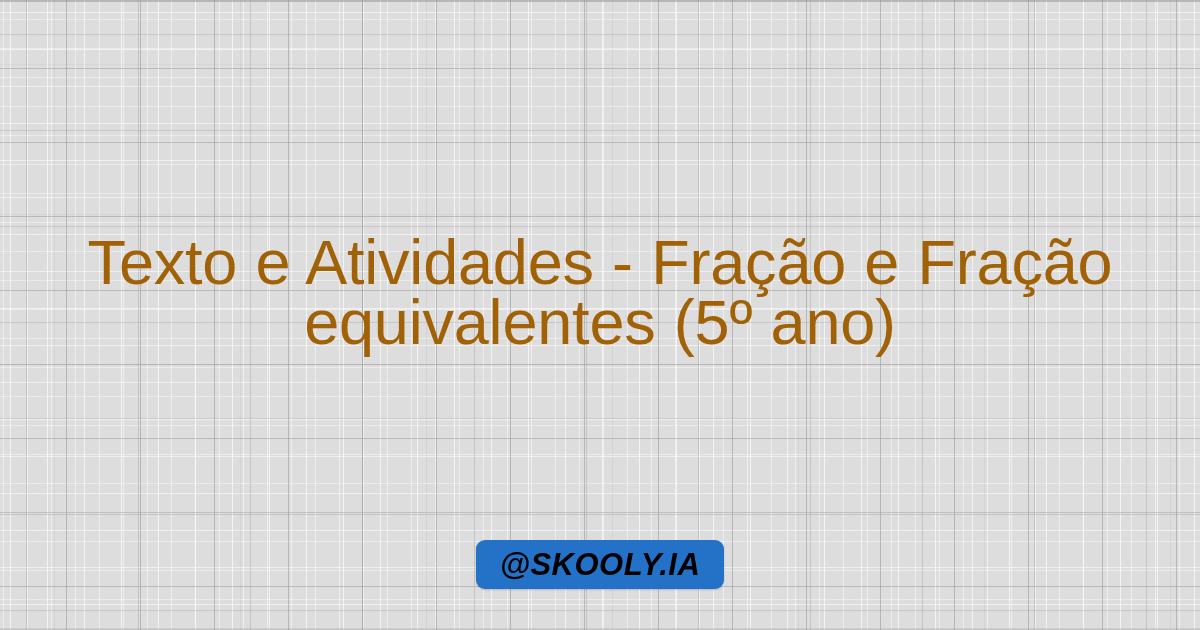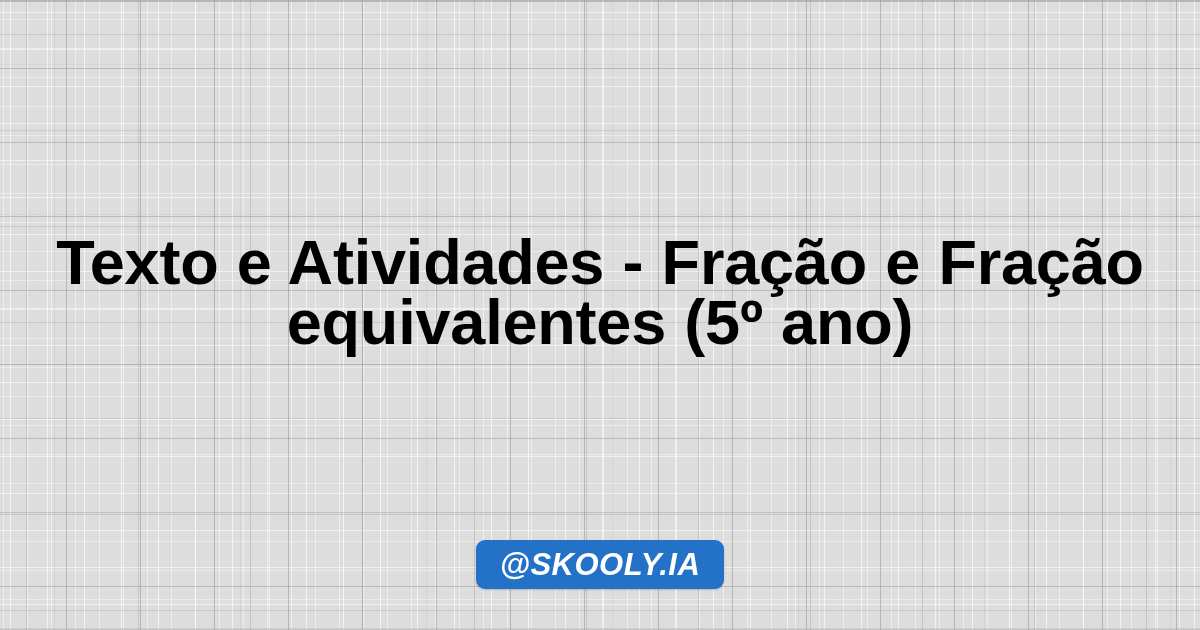--- a/index.html
+++ b/index.html
@@ -91,25 +91,25 @@
     left: 0;
     right: 0;
     top: 232px;
     padding: 0 40px;
     box-sizing: border-box;
     text-align: center;
   }
   #page-title {
     margin: 0;
     font-family: "Liberation Sans", sans-serif;
-    font-weight: 700;
+    font-weight: 400;
     font-size: 63px;
     line-height: 60px;
     letter-spacing: -0.2px;
-    color: #000000;
+    color: #a16207;
     word-spacing: 1px;
   }
 
   
   #badge-wrap {
     position: absolute;
     left: 0;
     right: 0;
     top: 540px;
     display: flex;
@@ -125,21 +125,21 @@
     background: #2472c8;
     box-shadow: 0 1px 2px rgba(0,0,0,0.18);
   }
   #brand-badge-label {
     font-family: "Liberation Sans", sans-serif;
     font-style: italic;
     font-weight: 700;
     font-size: 31px;
     line-height: 1;
     letter-spacing: 0.5px;
-    color: #ffffff;
+    color: #000000;
     white-space: nowrap;
   }
 </style>
 </head>
 <body>
 
 <div id="card">
 
   <div class="grid-layer grid-texture"></div>
   <div class="grid-layer grid-minor"></div>

